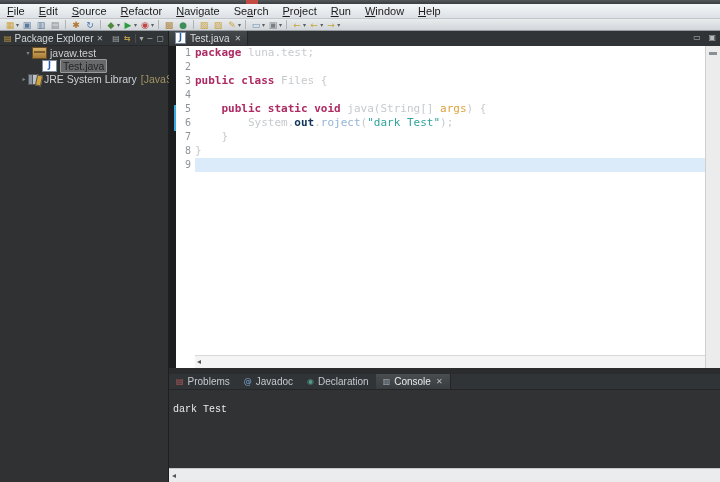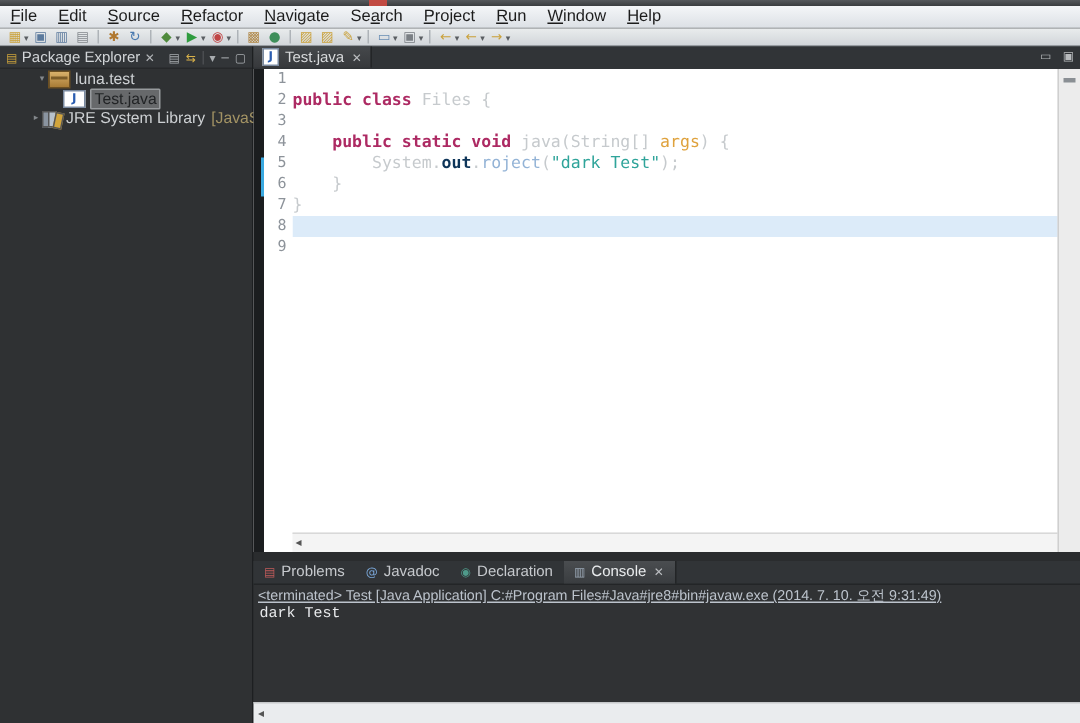--- a/index.html
+++ b/index.html
@@ -158,21 +158,21 @@
           <span class="sep"></span>
           <span>▾</span>
           <span>─</span>
           <span>▢</span>
         </span>
     </div>
     <div id="tree">
         <div class="tree-row" style="padding-left: 24px;">
           <span class="tree-exp">▾</span>
           <span class="tree-ico ico-pkg"></span>
-          <span class="tree-label">luna.test</span>
+          <span class="tree-label">javaw.test</span>
         </div>
         <div class="tree-row" style="padding-left: 34px;">
           <span class="tree-exp"></span>
           <span class="tree-ico ico-java">J</span>
           <span class="tree-label sel">Test.java</span>
         </div>
         <div class="tree-row" style="padding-left: 20px;">
           <span class="tree-exp">▸</span>
           <span class="tree-ico ico-lib">
             <i></i>
@@ -206,20 +206,21 @@
         <div class="gut-num">2</div>
         <div class="gut-num">3</div>
         <div class="gut-num">4</div>
         <div class="gut-num">5</div>
         <div class="gut-num">6</div>
         <div class="gut-num">7</div>
         <div class="gut-num">8</div>
         <div class="gut-num">9</div>
       </div>
     <div id="code">
+        <div class="code-line"><span class="seg-keyword">package</span><span class="seg-faint"> luna.test;</span></div>
         <div class="code-line"></div>
         <div class="code-line"><span class="seg-keyword">public class</span><span class="seg-faint"> Files {</span></div>
         <div class="code-line"></div>
         <div class="code-line"><span class="seg-faint">    </span><span class="seg-keyword">public static void</span><span class="seg-faint"> java(String[] </span><span class="seg-orange">args</span><span class="seg-faint">) {</span></div>
         <div class="code-line"><span class="seg-faint">        System.</span><span class="seg-navy">out</span><span class="seg-faint">.</span><span class="seg-blue">roject</span><span class="seg-faint">(</span><span class="seg-string">"dark Test"</span><span class="seg-faint">);</span></div>
         <div class="code-line"><span class="seg-faint">    }</span></div>
         <div class="code-line"><span class="seg-faint">}</span></div>
         <div class="code-line current"></div>
       </div>
     <div id="ed-hscroll"><span>◂</span></div>
@@ -241,17 +242,16 @@
         <div class="bot-tab">
           <span class="tico" style="color: rgb(79, 154, 138);">◉</span>
           <span>Declaration</span>
         </div>
         <div class="bot-tab active">
           <span class="tico" style="color: rgb(154, 167, 181);">▥</span>
           <span>Console</span>
           <span class="close">✕</span>
         </div>
       </div>
-    <div id="console-header">&lt;terminated&gt; Test [Java Application] C:#Program Files#Java#jre8#bin#javaw.exe (2014. 7. 10. 오전 9:31:49)</div>
     <div id="console-out">dark Test</div>
     <div id="con-hscroll"><span>◂</span></div>
   </div>
 </div>
 
 </body></html>

